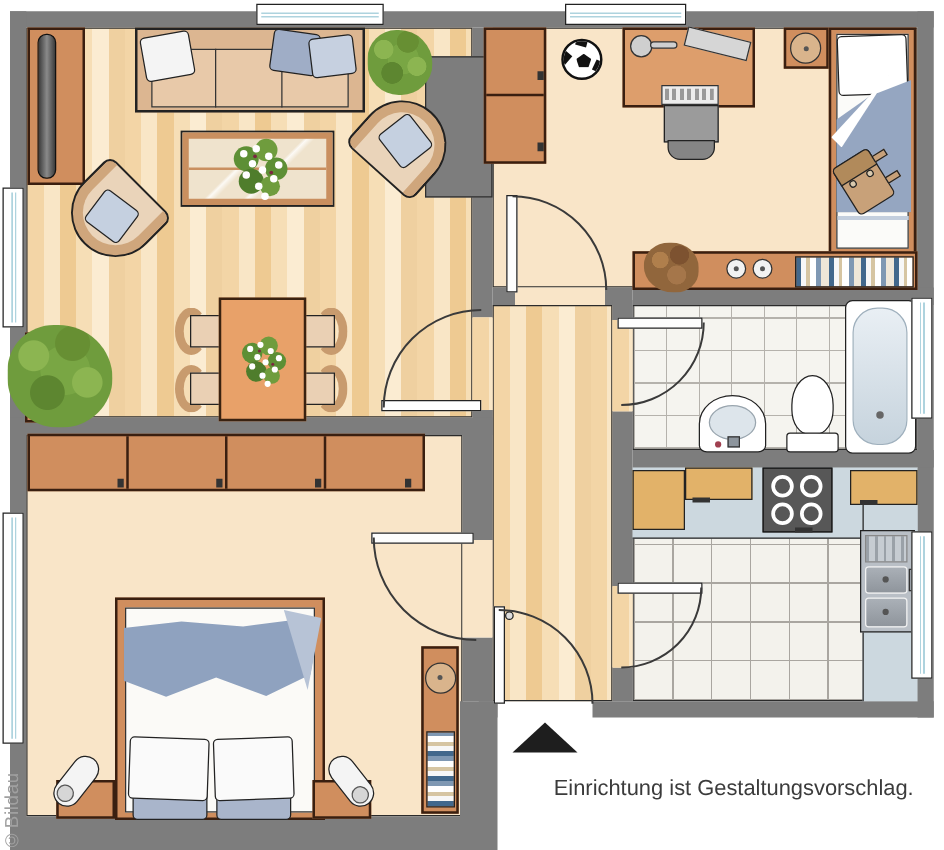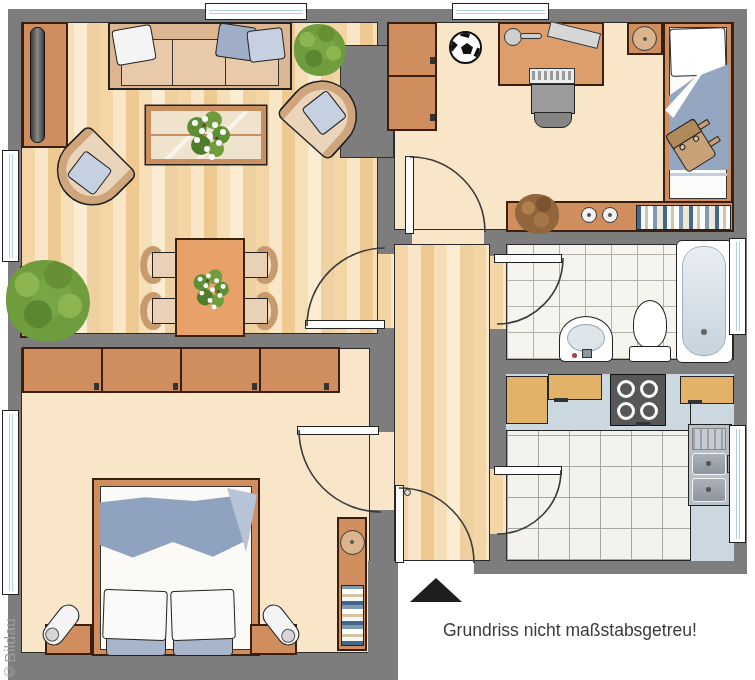--- a/index.html
+++ b/index.html
@@ -327,18 +327,18 @@
     <path d="M410,157 A75,75 0 0 1 485,232" fill="none" stroke="#3a3a3a" stroke-width="1.6"></path>
     <path d="M299,430 A82,82 0 0 0 381,512" fill="none" stroke="#3a3a3a" stroke-width="1.6"></path>
     <path d="M563,258 A66,66 0 0 1 497,324" fill="none" stroke="#3a3a3a" stroke-width="1.6"></path>
     <path d="M561,470 A64,64 0 0 1 497,534" fill="none" stroke="#3a3a3a" stroke-width="1.6"></path>
     <path d="M399,488 A75,75 0 0 1 474,563" fill="none" stroke="#3a3a3a" stroke-width="1.6"></path>
   </svg>
 
   <div class="abs" style="left:410px;top:578px;width:0;height:0;border-left:26px solid transparent;border-right:26px solid transparent;border-bottom:24px solid #1e1e1e;z-index:7;"></div>
 
   <div class="abs caption" style="left:443px;top:618px;">
-    <div>Grundriss nicht maßstabsgetreu!</div>
+    <div>Einrichtung ist Gestaltungsvorschlag.</div>
   </div>
 
   <div class="abs watermark" style="left:1px;top:594px;height:86px;">©Bildau</div>
 
 </div>
 
 </body></html>

